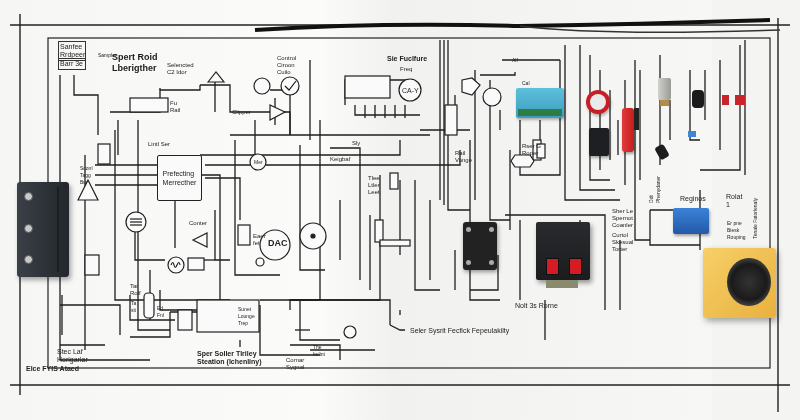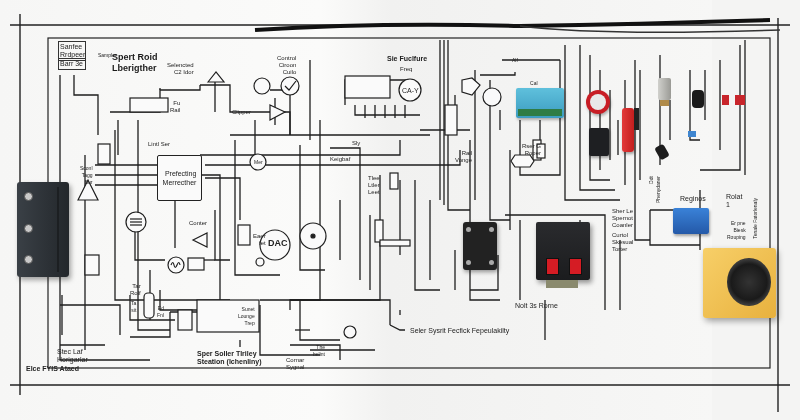--- a/index.html
+++ b/index.html
@@ -1,19 +1,19 @@
 <!DOCTYPE html>
 <html><head>
 <meta charset="utf-8">
 <style>
   html,body{margin:0;padding:0;}
   body{width:800px;height:420px;overflow:hidden;background:#f4f4f3;font-family:"Liberation Sans",sans-serif;}
   #stage{position:relative;width:712px;height:420px;background:linear-gradient(90deg,#f6f6f5 0%,#fbfbfa 45%,#f1f1f0 55%,#f7f7f6 100%);}
   svg{position:absolute;left:0;top:0;}
-  .lbl{position:absolute;font-size:6px;line-height:7px;color:#222;white-space:pre-line;text-align:right;font-family:"Liberation Sans",sans-serif;}
+  .lbl{position:absolute;font-size:6px;line-height:7px;color:#222;white-space:pre-line;text-align:left;font-family:"Liberation Sans",sans-serif;}
   .lbl.big{font-size:9px;line-height:11px;font-weight:bold;color:#1a1a1a;text-align:left;}
   .lbl.mid{font-size:7px;line-height:8px;text-align:left;}
   .lbl.vert{writing-mode:vertical-rl;transform:rotate(180deg);}
   .box{position:absolute;border:1.5px solid #222;background:#fafafa;}
   .comp{position:absolute;}
 </style>
 </head>
 <body>
 
 <div id="stage">

